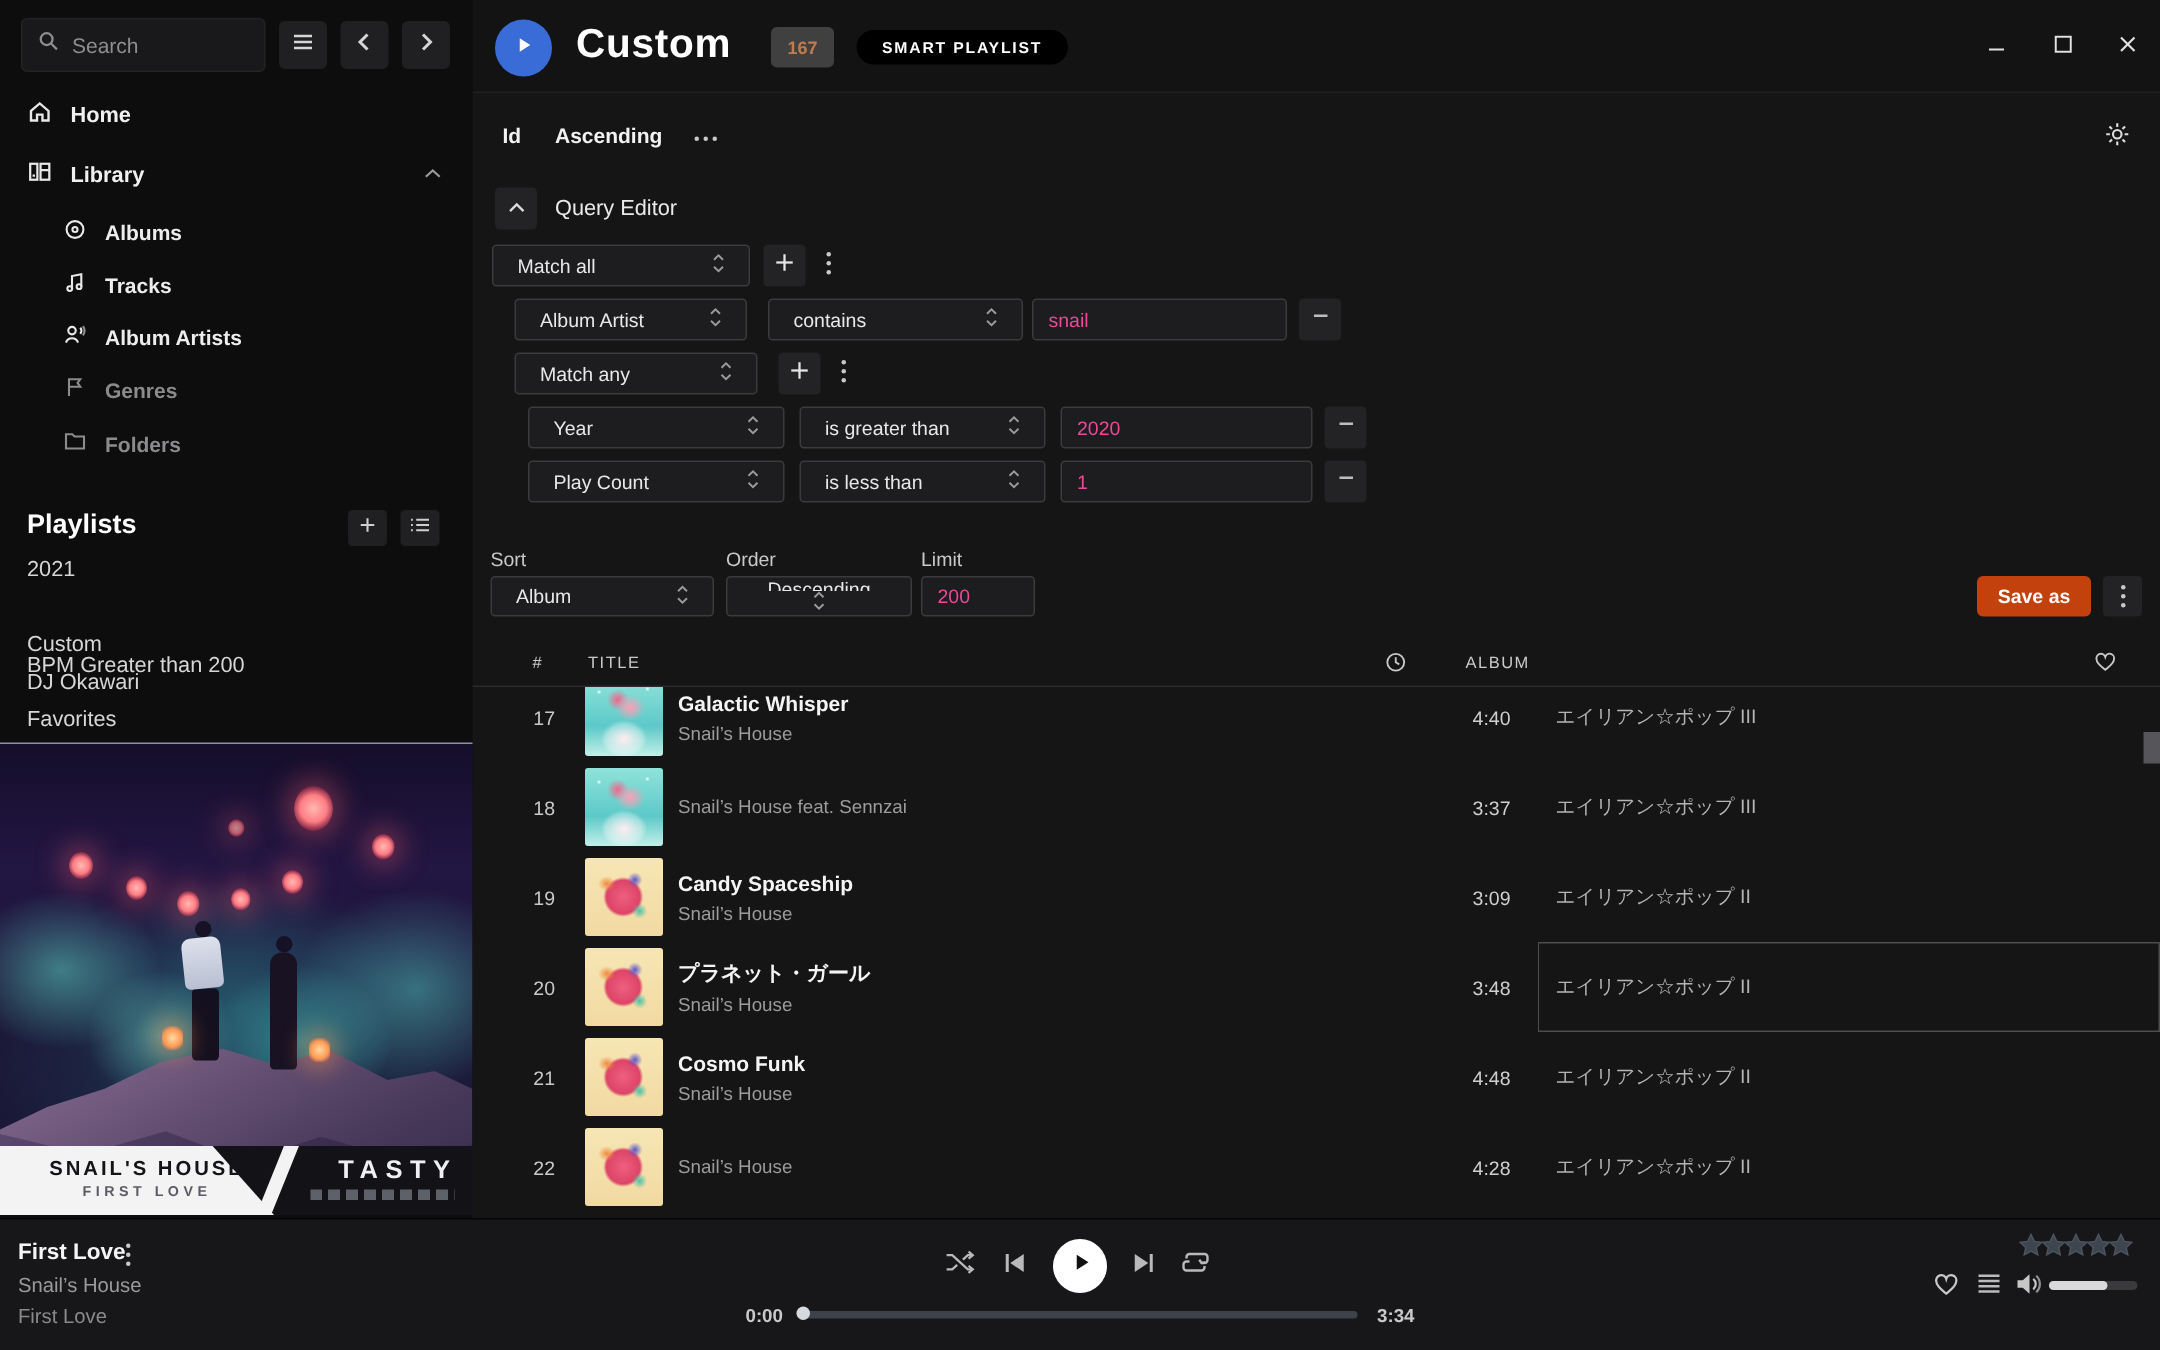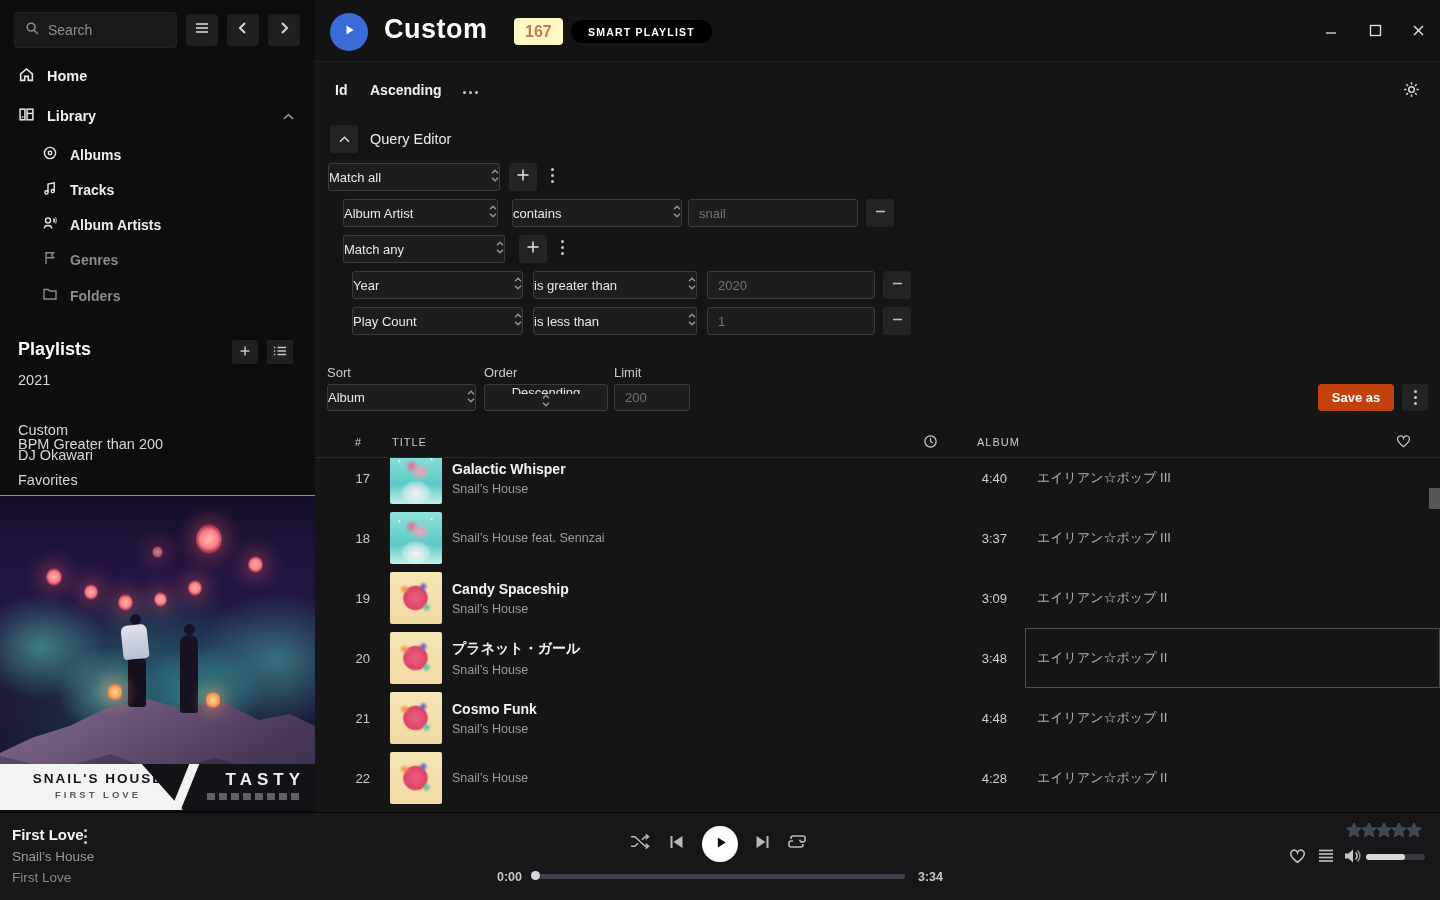--- a/index.html
+++ b/index.html
@@ -51,33 +51,33 @@
   .banner-title { position:absolute; left:18px; top:25px; width:160px; text-align:center; color:#5b5b63; font-weight:bold; font-size:9.5px; letter-spacing:3px; }
   .tasty { position:absolute; right:10px; top:6px; color:#eef0f4; font-weight:bold; font-size:17px; letter-spacing:5px; }
   .tasty-sub { position:absolute; right:12px; top:29px; width:96px; height:7px; opacity:.55;
     background:repeating-linear-gradient(90deg, #9aa0ac 0 8px, transparent 8px 12px); }
 
   
   .main { position:absolute; left:315px; top:0; width:1125px; height:812px; background:#151516; }
   .title-strip { position:absolute; left:0; top:0; width:1125px; height:62px; background:#131314; border-bottom:1px solid #1e1e20; }
   .play-circle { position:absolute; left:15px; top:13px; width:38px; height:38px; border-radius:50%; background:#3a6cd8; display:flex; align-items:center; justify-content:center; }
   .page-title { position:absolute; left:69px; top:14px; color:#fff; font-weight:bold; font-size:27px; letter-spacing:.5px; }
-  .count-badge { position:absolute; left:199px; top:18px; height:27px; padding:0 11px; background:#fef9c3; border-radius:4px; color:#c07c4f; font-weight:bold; font-size:16px; display:flex; align-items:center; }
+  .count-badge { position:absolute; left:199px; top:18px; height:27px; padding:0 11px; background:#404040; border-radius:4px; color:#c07c4f; font-weight:bold; font-size:12px; display:flex; align-items:center; }
   .type-badge { position:absolute; left:256px; top:20px; height:23px; padding:0 17px; background:#000; border-radius:12px; color:#fff; font-weight:bold; font-size:10.5px; letter-spacing:1.2px; display:flex; align-items:center; }
   .win-btn { position:absolute; top:22px; width:20px; height:20px; display:flex; align-items:center; justify-content:center; color:#e2e2e2; cursor:pointer; }
 
   .tb-sort { position:absolute; top:82px; color:#f2f2f2; font-weight:bold; font-size:14px; }
   .more-dots { position:absolute; display:flex; gap:3px; }
   .more-dots i, .kebab i { width:3px; height:3px; border-radius:50%; background:#c9c9c9; display:block; }
   .kebab { position:absolute; display:flex; flex-direction:column; gap:3px; }
 
-  .ctl { background:#1d1d1f; border:1px solid #3b3b3d; border-radius:3px; color:#e8e8e8; font-size:13px; display:flex; align-items:center; padding:0 0; height:28px; position:absolute; }
+  .ctl { background:#1d1d1f; border:1px solid #3b3b3d; border-radius:3px; color:#e8e8e8; font-size:13px; display:flex; align-items:center; padding:0 16px; height:28px; position:absolute; }
   .ctl .val { flex:1; white-space:nowrap; overflow:hidden; }
   .ctl svg { flex:none; }
-  .qinput { background:#1d1d1f; border:1px solid #3b3b3d; border-radius:3px; color:#737373; font-size:13px; padding:0 10px; height:28px; position:absolute; outline:none; font-family:"Liberation Sans", sans-serif; }
+  .qinput { background:#1d1d1f; border:1px solid #3b3b3d; border-radius:3px; color:#ec4899; font-size:13px; padding:0 10px; height:28px; position:absolute; outline:none; font-family:"Liberation Sans", sans-serif; }
   .icon-btn { position:absolute; width:28px; height:28px; background:#232325; border-radius:3px; display:flex; align-items:center; justify-content:center; color:#dcdcdc; cursor:pointer; }
   .q-label { position:absolute; color:#e9e9e9; font-size:14.5px; }
   .sol-label { position:absolute; color:#c9c9c9; font-size:13px; }
   .save-btn { position:absolute; left:1003px; top:384px; width:76px; height:27px; background:#c2410c; border:none; border-radius:4px; color:#fff; font-weight:bold; font-size:13px; cursor:pointer; font-family:"Liberation Sans", sans-serif; }
 
   
   .thead { position:absolute; left:0; top:427px; width:1125px; height:31px; border-bottom:1px solid #2a2a2c; color:#c9c9c9; font-size:11px; letter-spacing:1px; }
   .tbody { position:absolute; left:0; top:458px; width:1125px; height:354px; overflow:hidden; }
   .tbody-inner { position:absolute; top:-10px; left:0; width:1125px; }
   .trow { display:flex; align-items:center; height:60px; }

